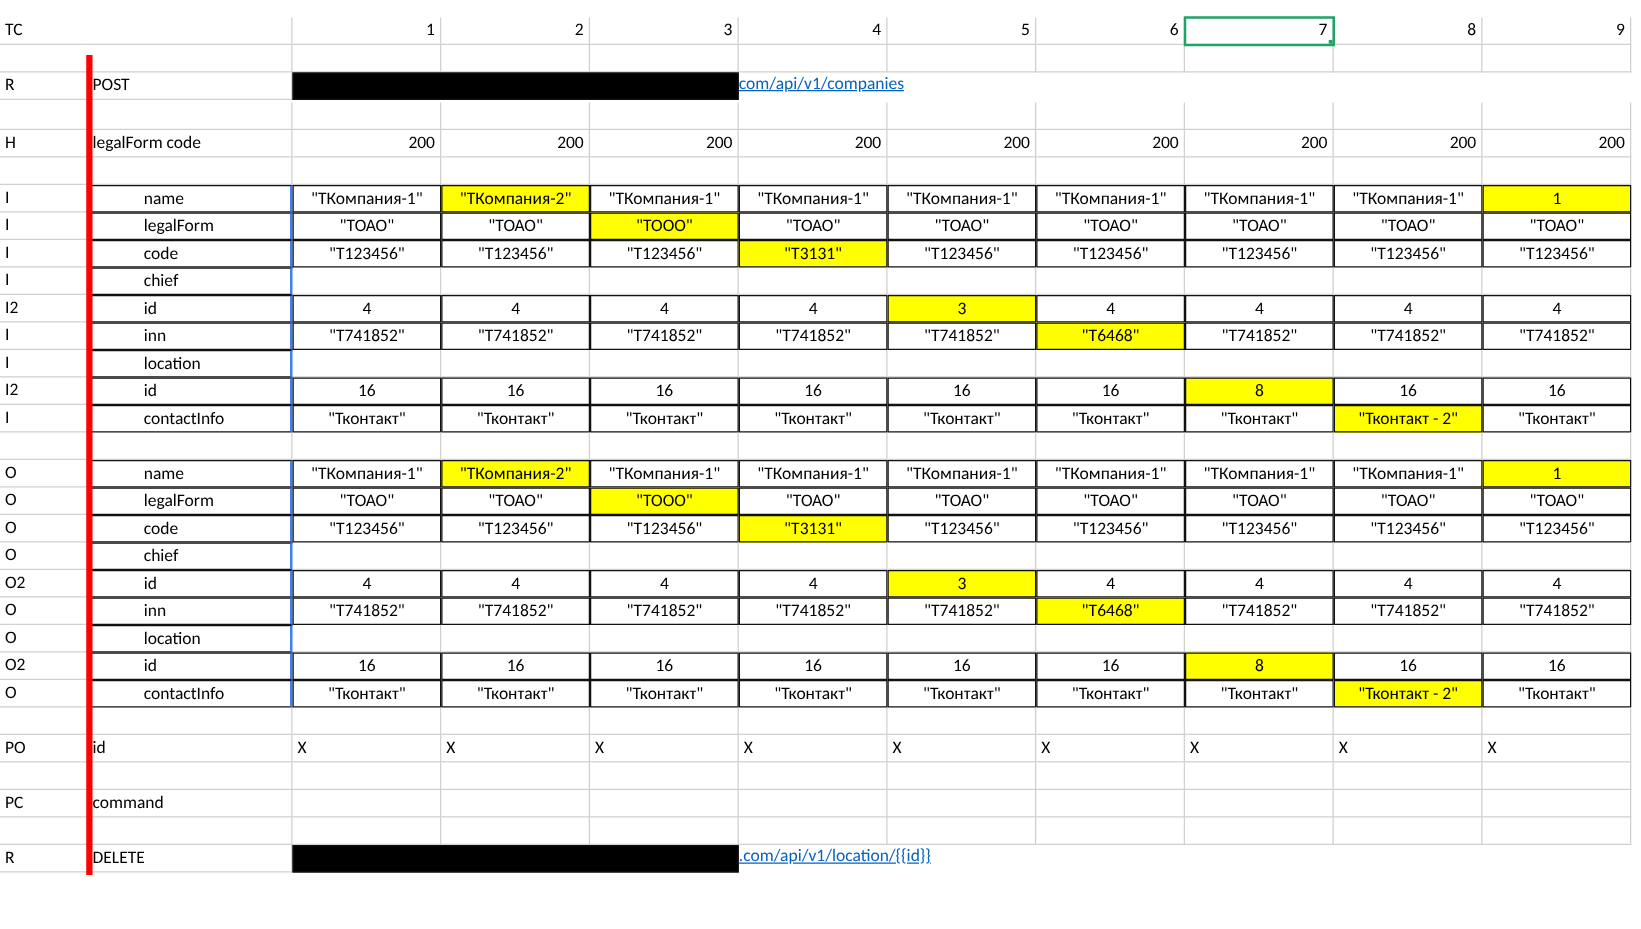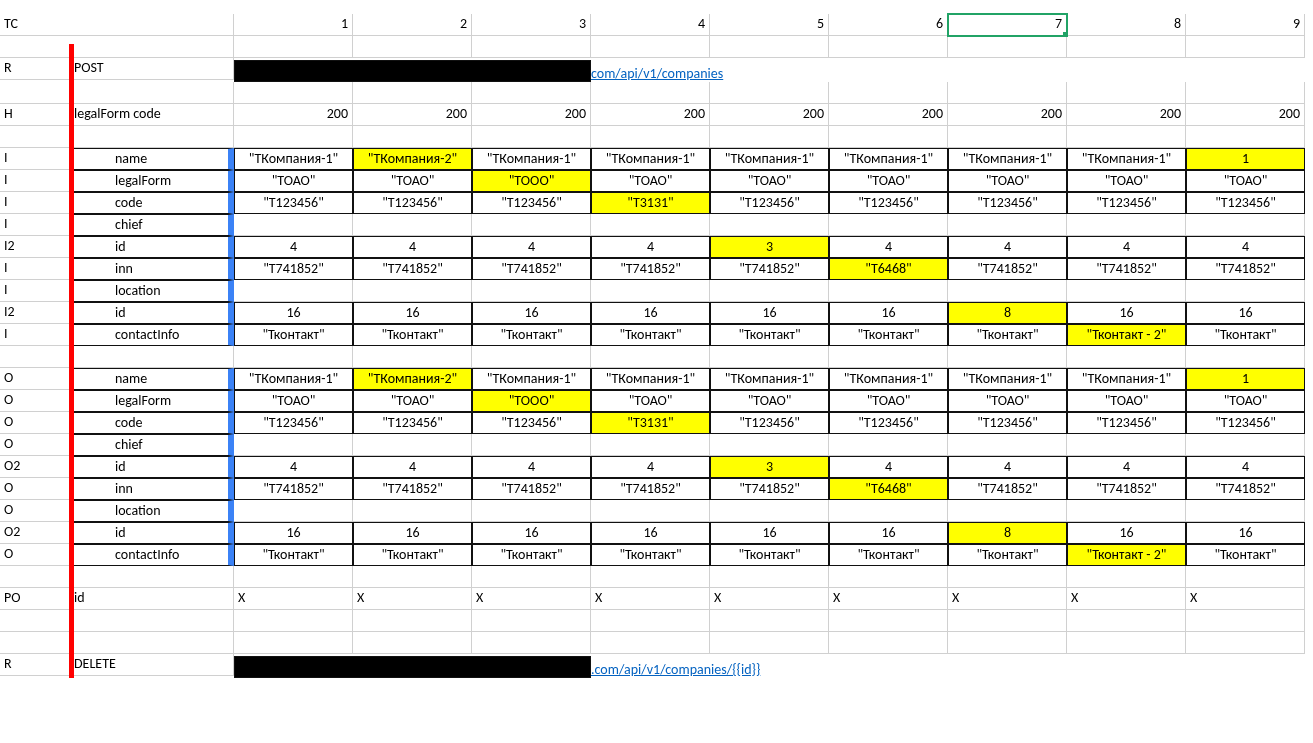--- a/index.html
+++ b/index.html
@@ -31,21 +31,21 @@
     border-bottom: 1px solid #d0d0d0;
   }
   .cA { width: 70px; border-right: none; }
   .cB { width: 164px; }
   .cD, .cE, .cF, .cG, .cH, .cI, .cJ, .cK, .cL { width: 119px; }
   .num { text-align: right; }
   .ctr { text-align: center; }
   .lft { text-align: left; }
   .boxed { border: 1px solid #111; }
   .boxedL { border-left: 1px solid #111; }
-  .boxedR { border-right: 6px solid #3b82f6; padding-left: 44px; }
+  .boxedR { border-right: 2px solid #3b82f6; padding-left: 44px; }
   .boxedT { border-top: 1px solid #111; }
   .boxedB { border-bottom: 1px solid #111; }
   .hl { background: #ffff00; }
   .link { color: #0563c1; text-decoration: underline; }
   .redbar {
     position: absolute;
     left: 69px;
     top: 44px;
     width: 5px;
     height: 700px;
@@ -62,21 +62,21 @@
     content:"";
     position:absolute;
     right:-3px; bottom:-3px;
     width:6px; height:6px;
     background:#21a366;
   }
   .urlbox {
     position: relative;
     height: 24px;
     display: flex;
-    align-items: flex-end;
+    align-items: flex-start;
   }
   .urlmask {
     width: 357px;
     height: 22px;
     background:#000;
     margin-right:0;
     border:1px solid #111;
   }
   .toppad { height: 14px; }
 </style>
@@ -439,36 +439,49 @@
         <div class="cell cD"></div>
         <div class="cell cE"></div>
         <div class="cell cF"></div>
         <div class="cell cG"></div>
         <div class="cell cH"></div>
         <div class="cell cI"></div>
         <div class="cell cJ"></div>
         <div class="cell cK"></div>
         <div class="cell cL"></div>
       </div>
+      <div class="row">
+        <div class="cell cA lft">PC</div>
+        <div class="cell cB lft">command</div>
+        <div class="cell cD"></div>
+        <div class="cell cE"></div>
+        <div class="cell cF"></div>
+        <div class="cell cG"></div>
+        <div class="cell cH"></div>
+        <div class="cell cI"></div>
+        <div class="cell cJ"></div>
+        <div class="cell cK"></div>
+        <div class="cell cL"></div>
+      </div>
       <div class="spacer">
         <div class="cell cA"></div>
         <div class="cell cB"></div>
         <div class="cell cD"></div>
         <div class="cell cE"></div>
         <div class="cell cF"></div>
         <div class="cell cG"></div>
         <div class="cell cH"></div>
         <div class="cell cI"></div>
         <div class="cell cJ"></div>
         <div class="cell cK"></div>
         <div class="cell cL"></div>
       </div>
       <div class="row">
         <div class="cell cA lft">R</div>
         <div class="cell cB lft">DELETE</div>
         <div class="urlbox">
           <div class="urlmask"></div>
-          <span class="link">.com/api/v1/companies/{{id}}</span>
+          <span class="link">.com/api/v1/location/{{id}}</span>
         </div>
       </div>
     </div>
 
 </div>
 
 </body></html>

